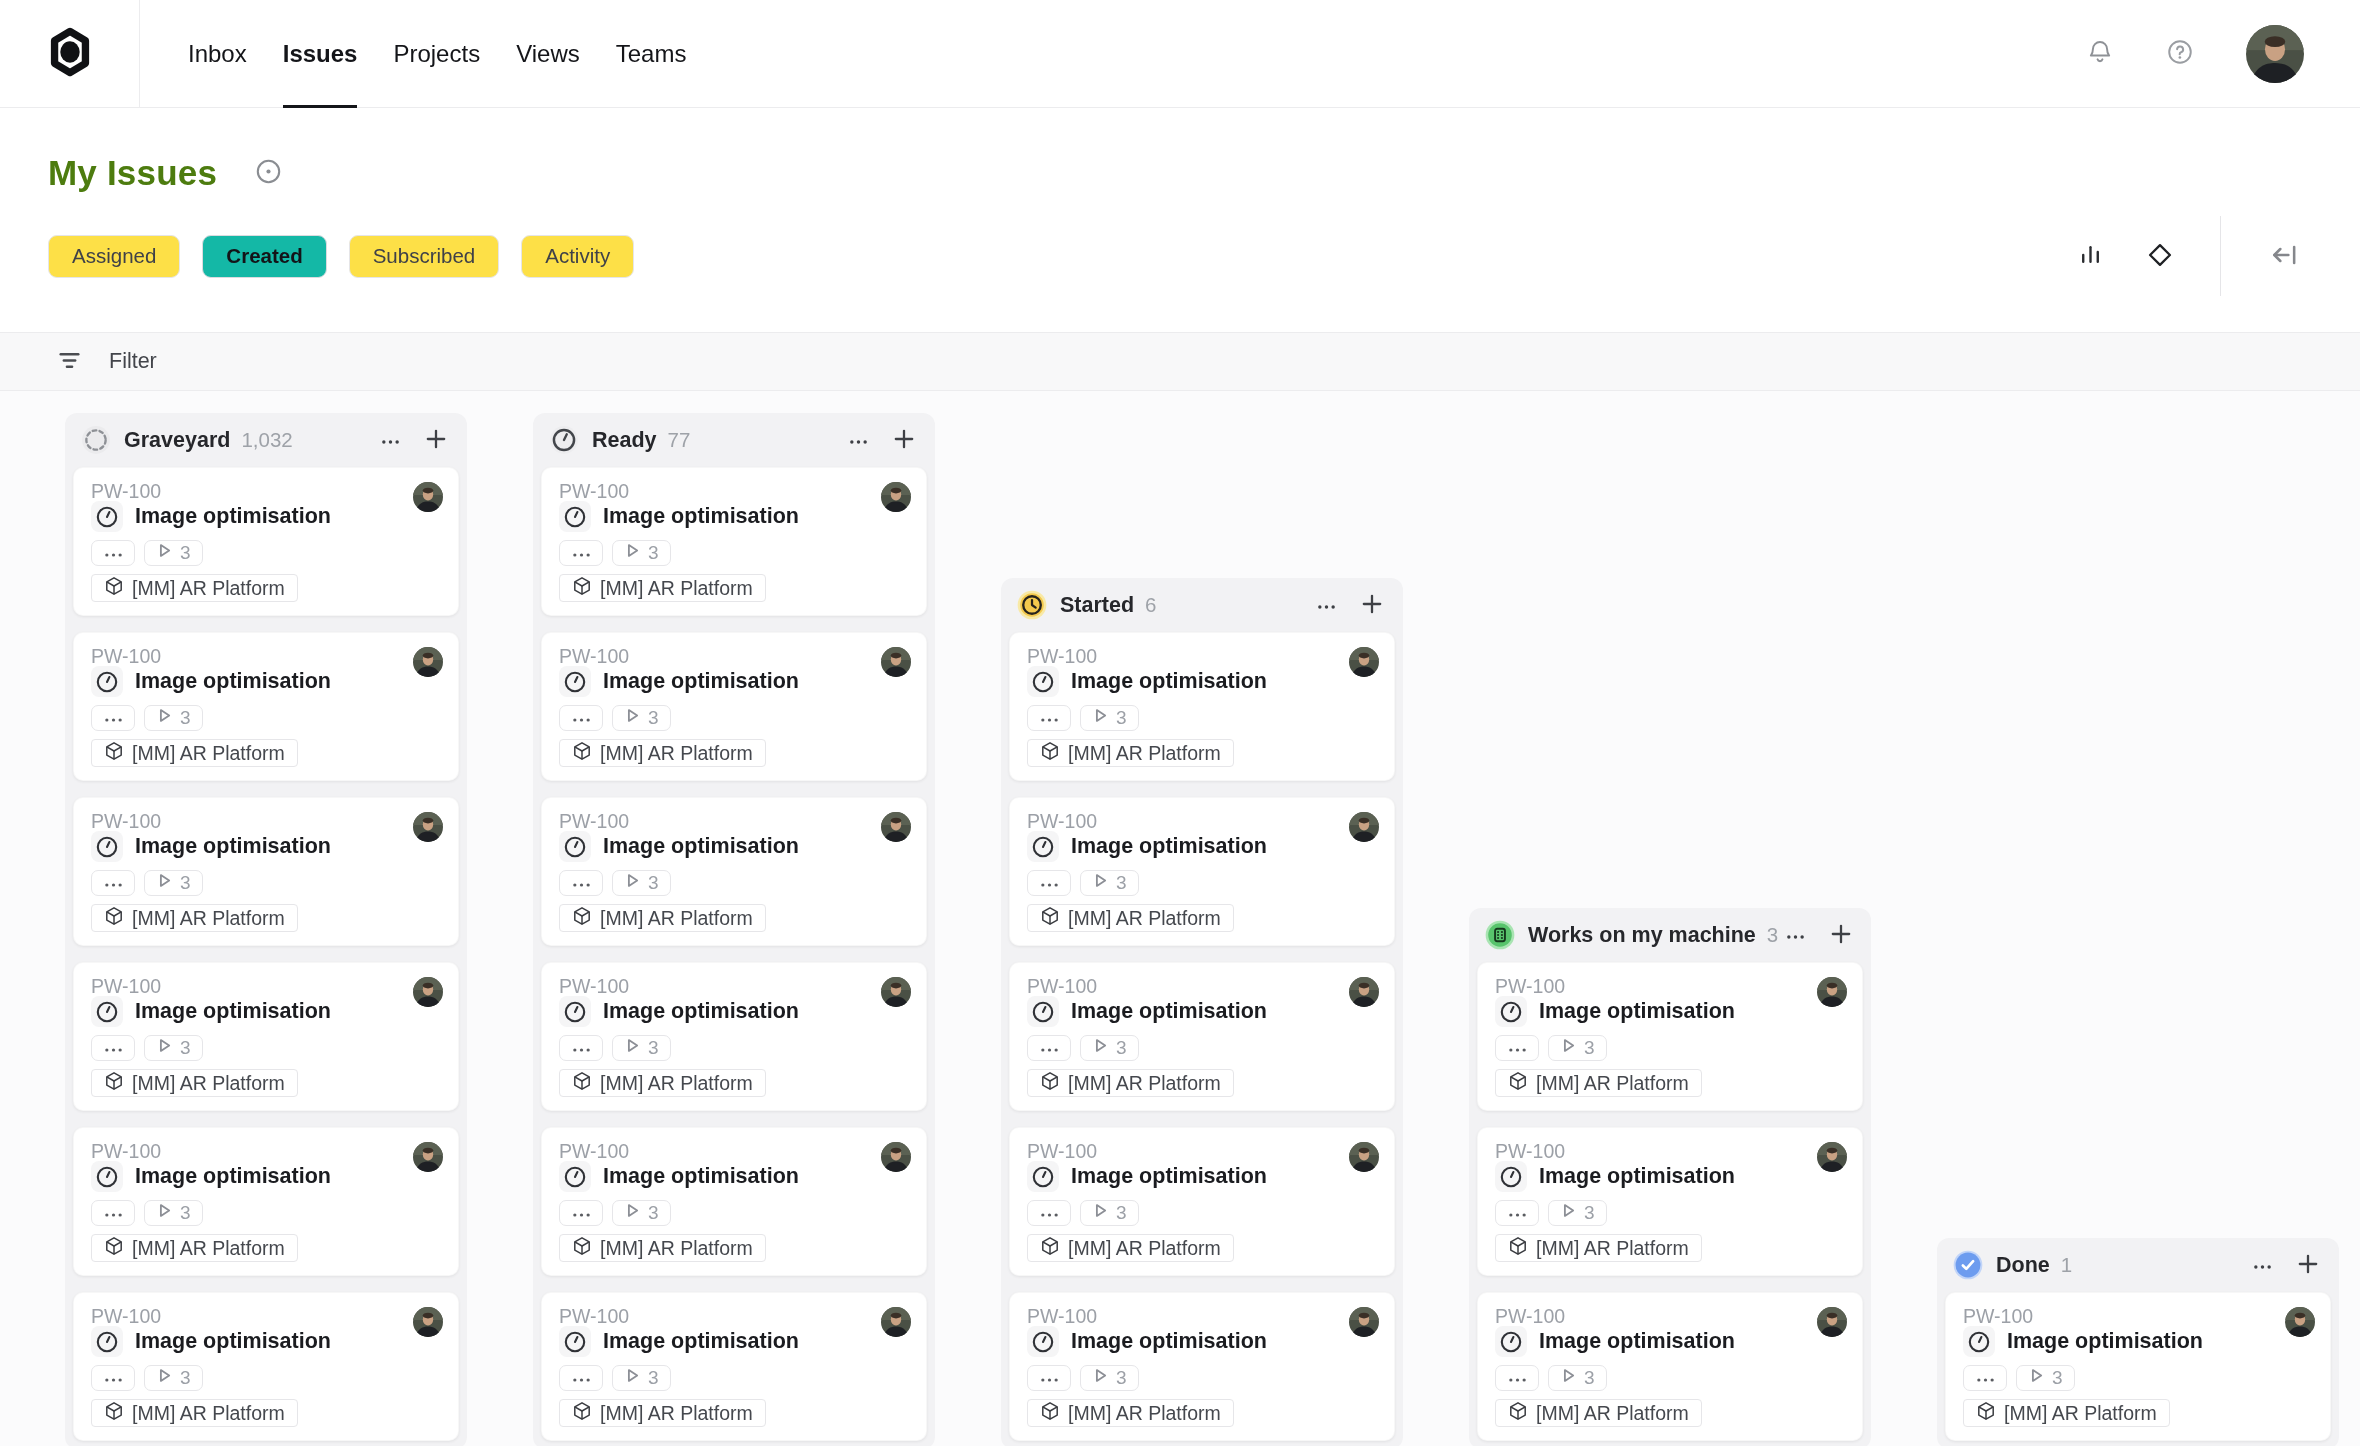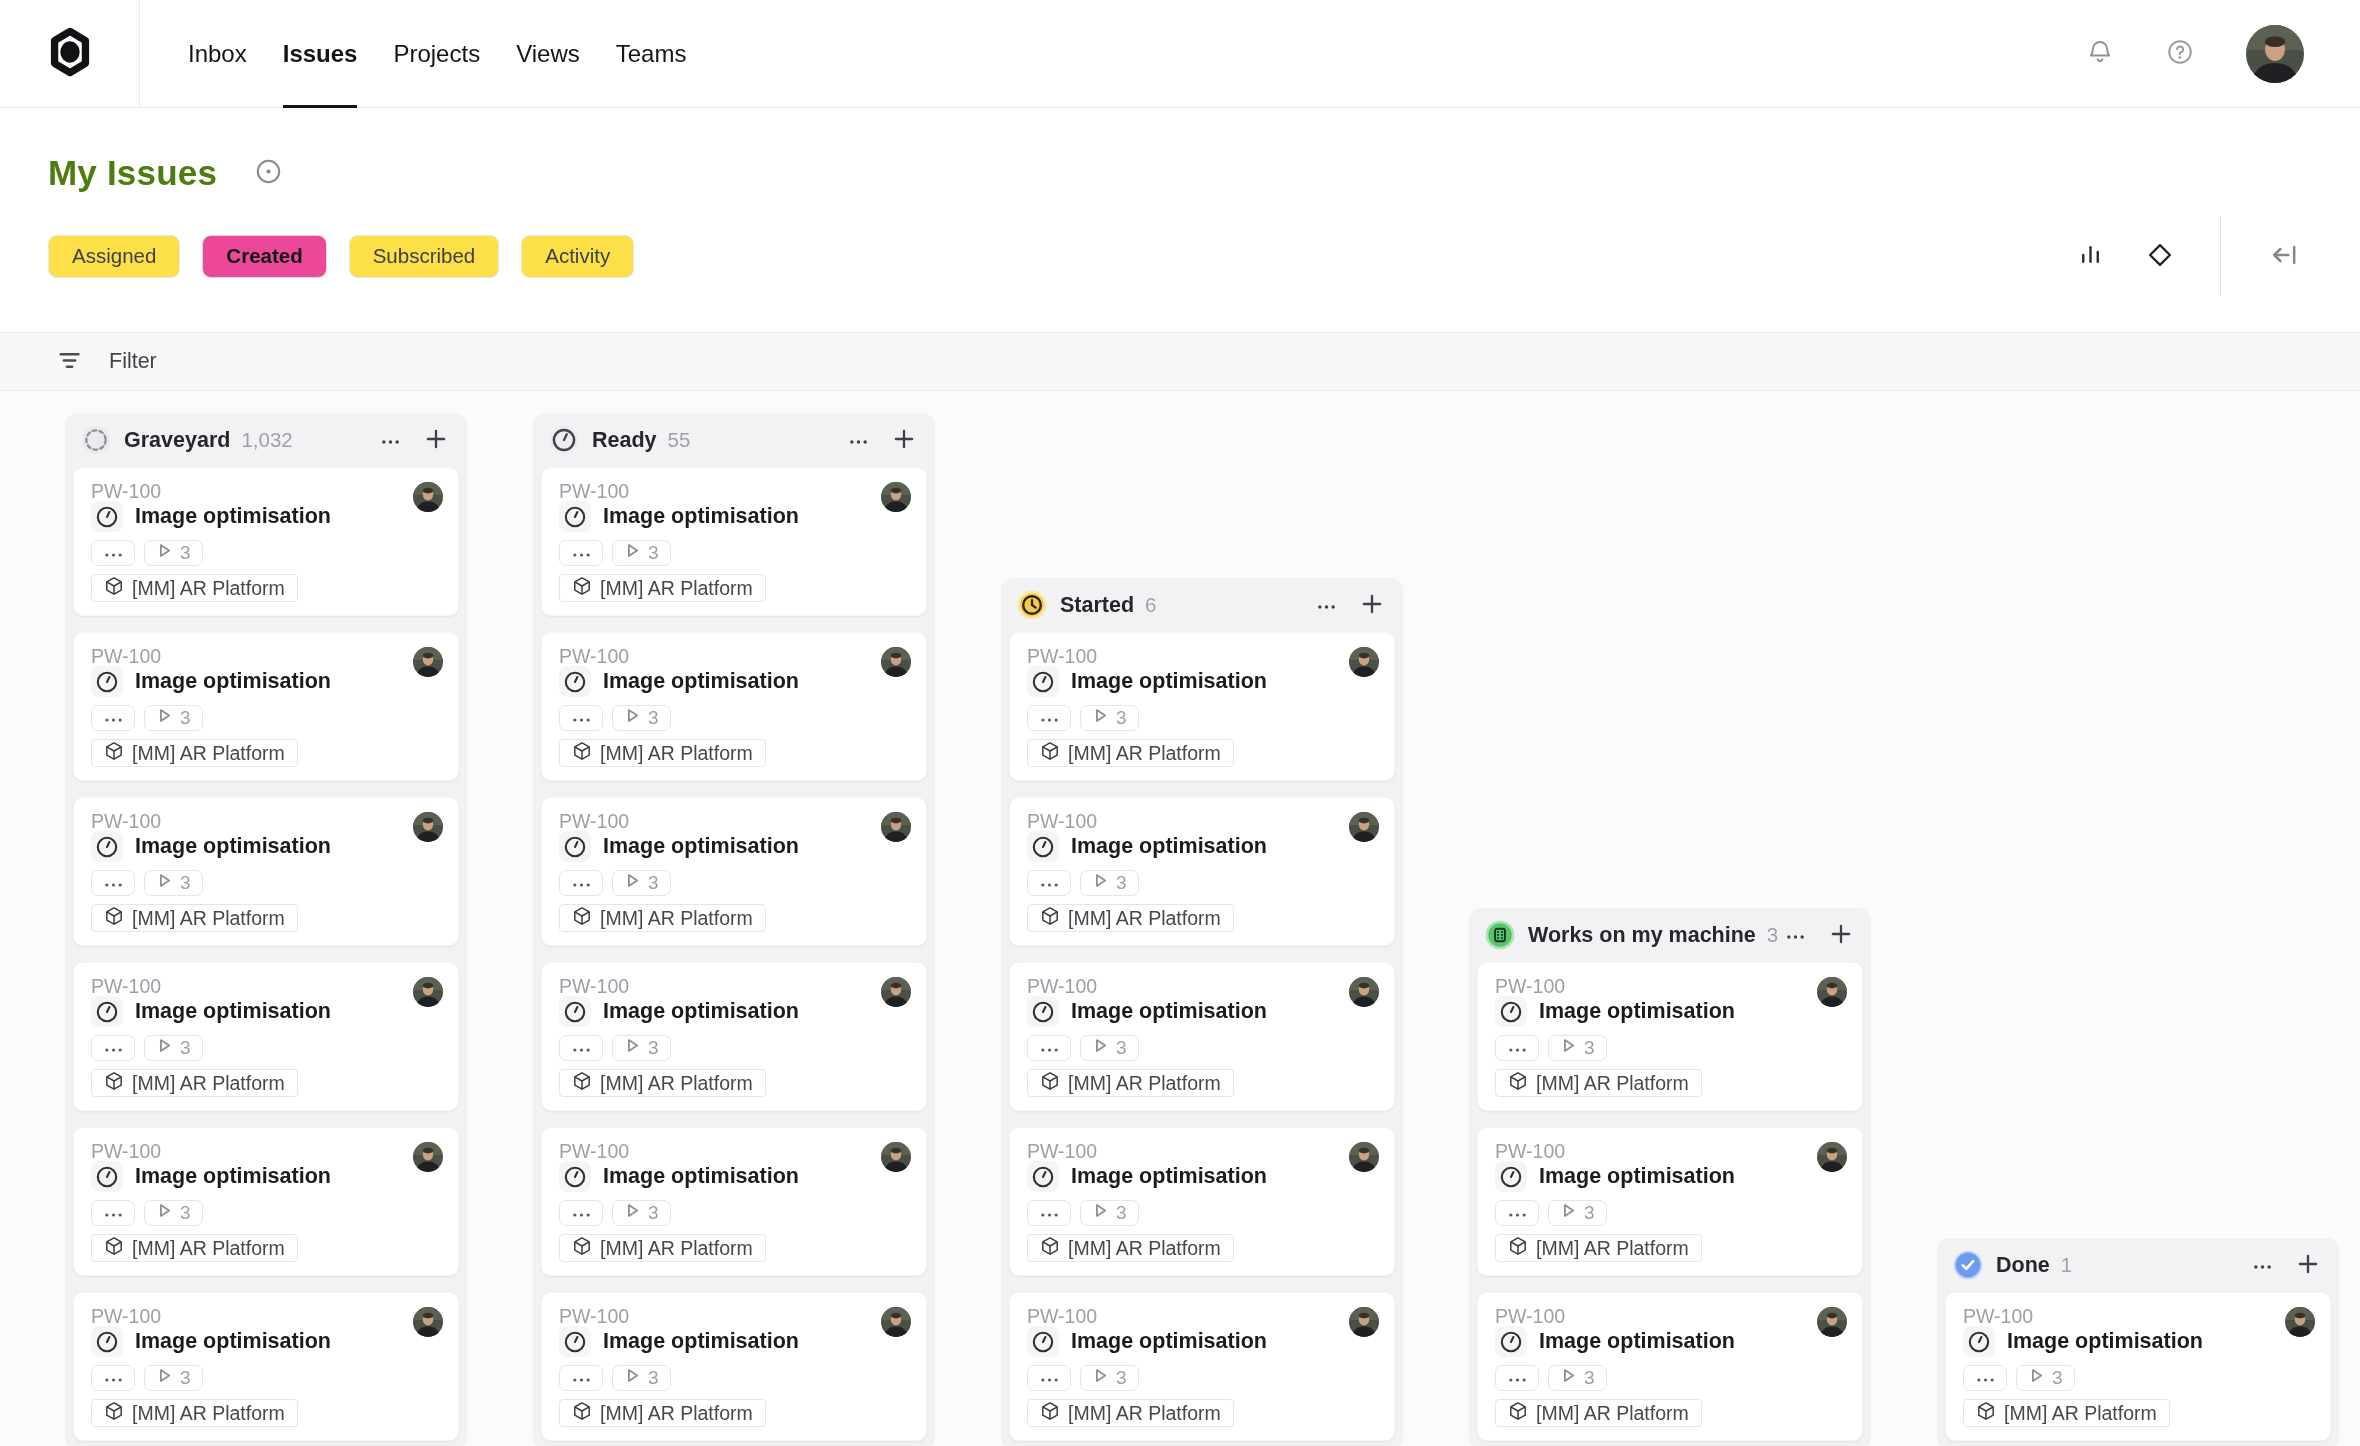--- a/index.html
+++ b/index.html
@@ -94,21 +94,21 @@
     border-radius: 9px;
     border: 1px solid #E5E5E8;
     background: #fde047;
     font-family: "Liberation Sans", sans-serif;
     font-size: 20.5px;
     font-weight: 500;
     color: #3F4148;
     cursor: pointer;
   }
   .view-tab.active {
-    background: #ec4899;
+    background: #14b8a6;
     border-color: #DBDBDF;
     color: #131418;
     font-weight: 700;
   }
   .toolbar { margin-left: auto; display: flex; align-items: center; height: 80px; }
   .toolbar-icons { display: flex; align-items: center; gap: 42px; }
   .collapse-wrap {
     height: 80px;
     margin-left: 46px;
     padding: 0 58px 0 48px;
@@ -672,21 +672,21 @@
   <div class="column">
     <div class="col-header">
       <span class="col-status-icon">
           <svg viewBox="0 0 28 28">
             <circle cx="14" cy="14" r="13" fill="#EDEDEF"></circle>
             <circle cx="14" cy="14" r="9.4" fill="none" stroke="#43464B" stroke-width="2.3"></circle>
             <path d="M14 14 L16.6 8.6" stroke="#43464B" stroke-width="2.2" stroke-linecap="round"></path>
           </svg>
         </span>
       <span class="col-name">Ready</span>
-      <span class="col-count">55</span>
+      <span class="col-count">77</span>
       <span class="col-actions">
         <button class="icon-btn">
           <span>
             <svg class="dots-svg" viewBox="0 0 20 6">
                 <circle cx="3" cy="3" r="1.8" fill="#3E4045"></circle>
                 <circle cx="10" cy="3" r="1.8" fill="#3E4045"></circle>
                 <circle cx="17" cy="3" r="1.8" fill="#3E4045"></circle>
               </svg>
           </span>
         </button>

